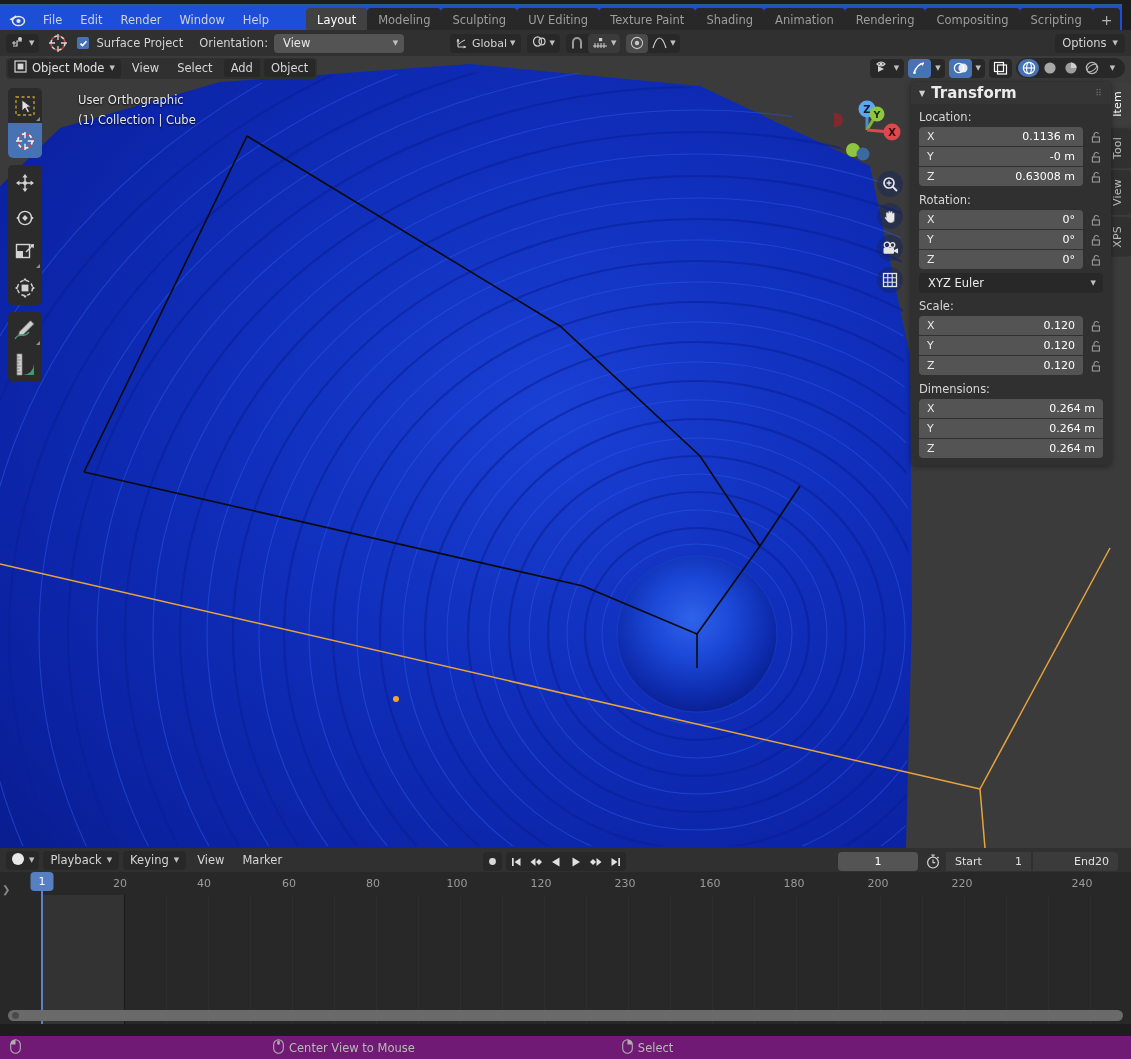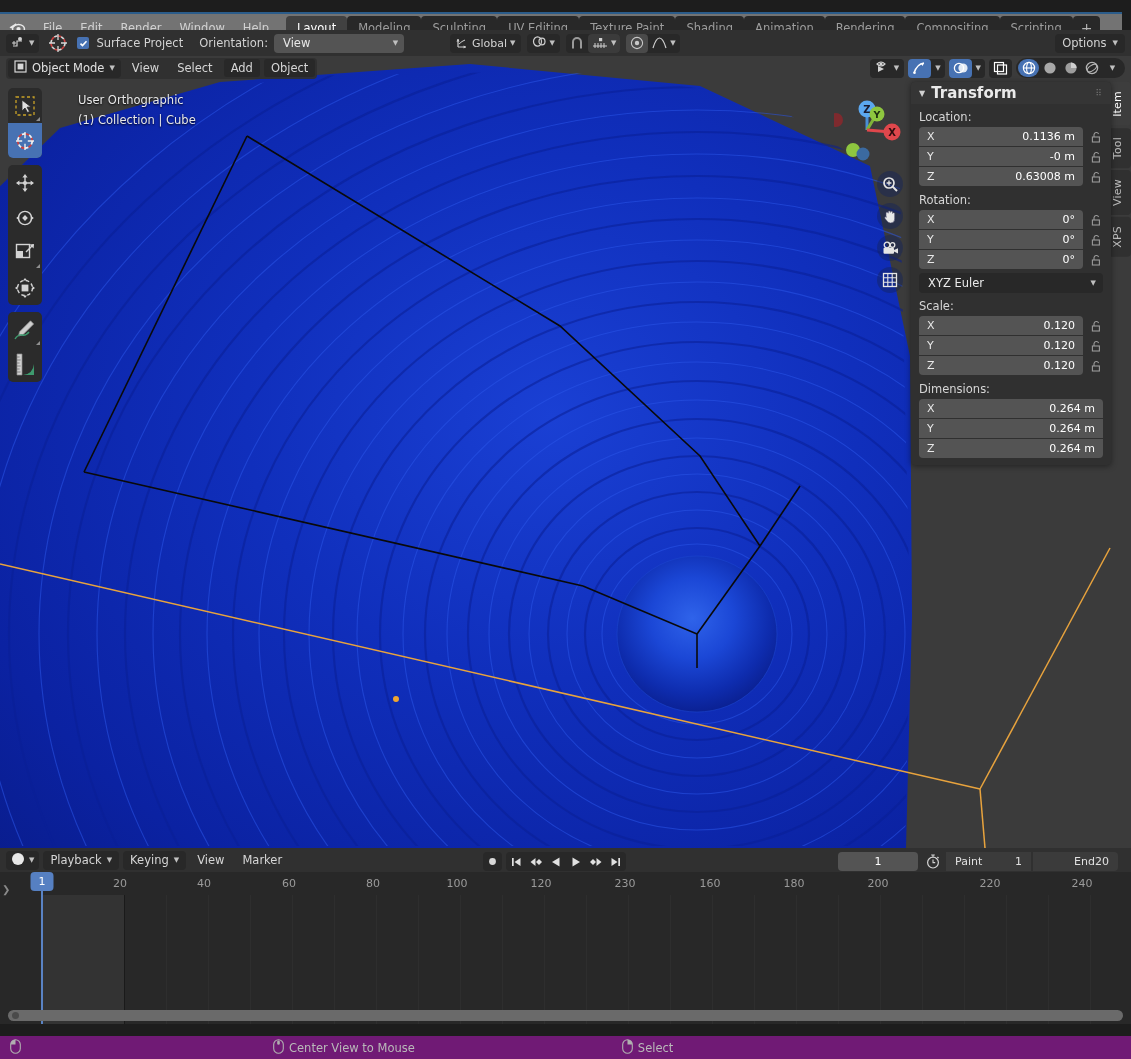--- a/index.html
+++ b/index.html
@@ -9,30 +9,30 @@
     font-family: "DejaVu Sans", "Liberation Sans", sans-serif;
     font-size: 11px;
     color: #e5e5e5;
     overflow: hidden;
     -webkit-font-smoothing: antialiased;
   }
   #app { position: relative; width: 1131px; height: 1059px; }
 
   
   .topbar {
-    position: absolute; left: 0; top: 12px; width: 1122px; height: 30px;
-    background: #737373; display: flex; align-items: center; gap: 0;
+    position: absolute; left: 0; top: 4px; width: 1122px; height: 30px;
+    background: #1d4ed8; display: flex; align-items: center; gap: 0;
     border-top: 2px solid #2b5c8a;
   }
   .blender-logo { width: 34px; height: 30px; display:flex; align-items:center; justify-content:center; }
   .menu-item {
     padding: 3px 9px; color: #d2d2d2; font-size: 11.5px; border-radius: 3px;
     line-height: 16px; white-space: nowrap;
   }
-  .ws-tabs { display: flex; align-items: center; margin-left: 8px; gap: 0; }
+  .ws-tabs { display: flex; align-items: center; margin-left: 28px; gap: 0; }
   .ws-tab {
     padding: 5px 11px 6px; font-size: 11.5px; color: #9d9d9d;
     background: #282828; border-radius: 4px 4px 0 0; line-height: 14px;
     white-space: nowrap; height: 25px; display: flex; align-items: center;
   }
   .ws-tab.active { background: #414141; color: #ffffff; }
   .ws-tab.plus { padding: 5px 8px; color: #b4b4b4; font-size: 14px; }
 
   
   .toolbar2 {
@@ -850,41 +850,41 @@
 
   <div class="range-grp">
     <div style="width:22px;height:19px;display:flex;align-items:center;justify-content:center;">
       <svg width="14" height="15" viewBox="0 0 14 15">
         <circle cx="7" cy="8.6" r="5.4" fill="none" stroke="#d4d4d4" stroke-width="1.2"></circle>
         <path d="M7 5.4 v3.2 h2.2" stroke="#d4d4d4" stroke-width="1.1" fill="none"></path>
         <path d="M5.2 1 h3.6 M7 1 v1.8 M11.4 3 l1.2 1.2" stroke="#d4d4d4" stroke-width="1.2"></path>
       </svg>
     </div>
     <div class="range-fld">
-      <span>Paint</span>
+      <span>Start</span>
       <span>1</span>
     </div>
     <div class="range-fld">
       <span>End</span>
       <span>20</span>
     </div>
   </div>
 
   <div class="tl-ruler">
     <span class="tick" style="left:120px;">20</span>
     <span class="tick" style="left:204px;">40</span>
     <span class="tick" style="left:289px;">60</span>
     <span class="tick" style="left:373px;">80</span>
     <span class="tick" style="left:457px;">100</span>
     <span class="tick" style="left:541px;">120</span>
     <span class="tick" style="left:625px;">230</span>
     <span class="tick" style="left:710px;">160</span>
     <span class="tick" style="left:794px;">180</span>
     <span class="tick" style="left:878px;">200</span>
-    <span class="tick" style="left:962px;margin-left:28px;">220</span>
+    <span class="tick" style="left:962px;">220</span>
     <span class="tick" style="left:1082px;">240</span>
   </div>
 
   <div class="tl-expand">❯</div>
 
   <div class="tl-body">
     <div class="tl-inrange" style="left:42px;width:82px;"></div>
     <div class="tl-gridline" style="left:124px;"></div>
     <div class="tl-gridline major" style="left:124px;"></div>
     <div class="tl-gridline" style="left:166px;"></div>

